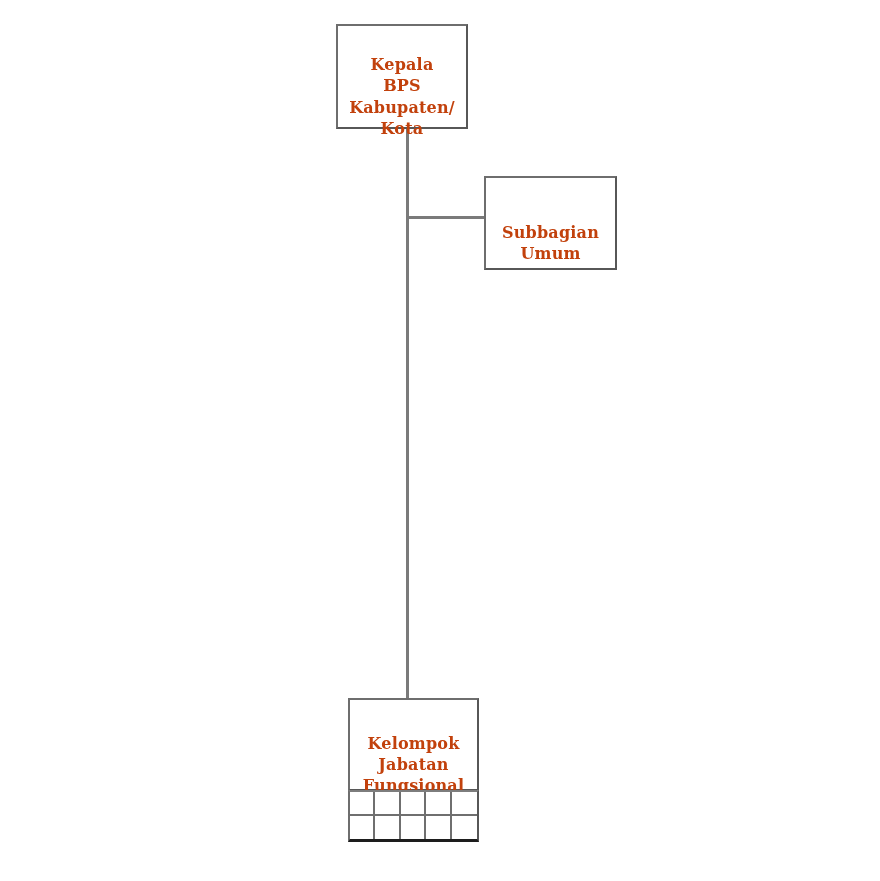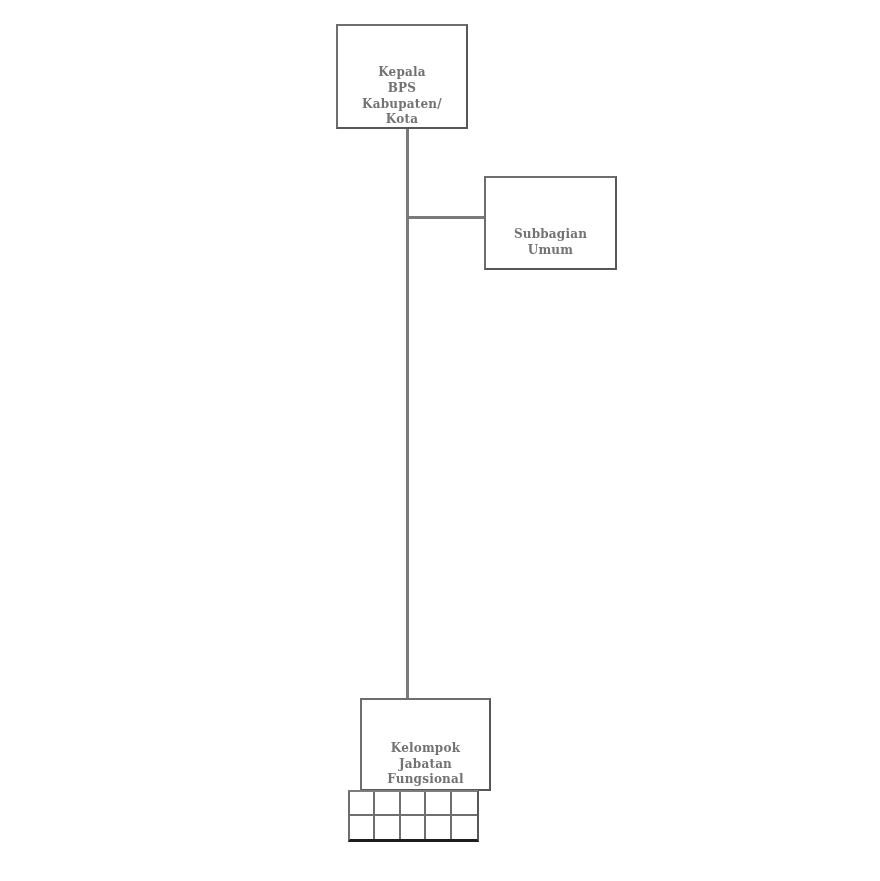--- a/index.html
+++ b/index.html
@@ -27,42 +27,42 @@
     border-right-color: #575757;
     border-bottom-color: #575757;
     display: flex;
     align-items: center;
     justify-content: center;
     text-align: center;
   }
   .org-box .box-text {
     font-family: "DejaVu Serif", serif;
     font-weight: bold;
-    font-size: 12px;
+    font-size: 16px;
     line-height: 1.32;
-    color: #737373;
+    color: #c2410c;
     letter-spacing: 0.2px;
     white-space: pre-line;
     margin-top: 40px;
   }
 
   #box-kepala {
     left: 336px;
     top: 24px;
     width: 132px;
     height: 105px;
   }
   #box-subbagian {
     left: 484px;
     top: 176px;
     width: 133px;
     height: 94px;
   }
   #box-kelompok {
-    left: 360px;
+    left: 348px;
     top: 698px;
     width: 131px;
     height: 93px;
     align-items: center;
   }
 
   
   .connector {
     position: absolute;
     background: #7a7a7a;

